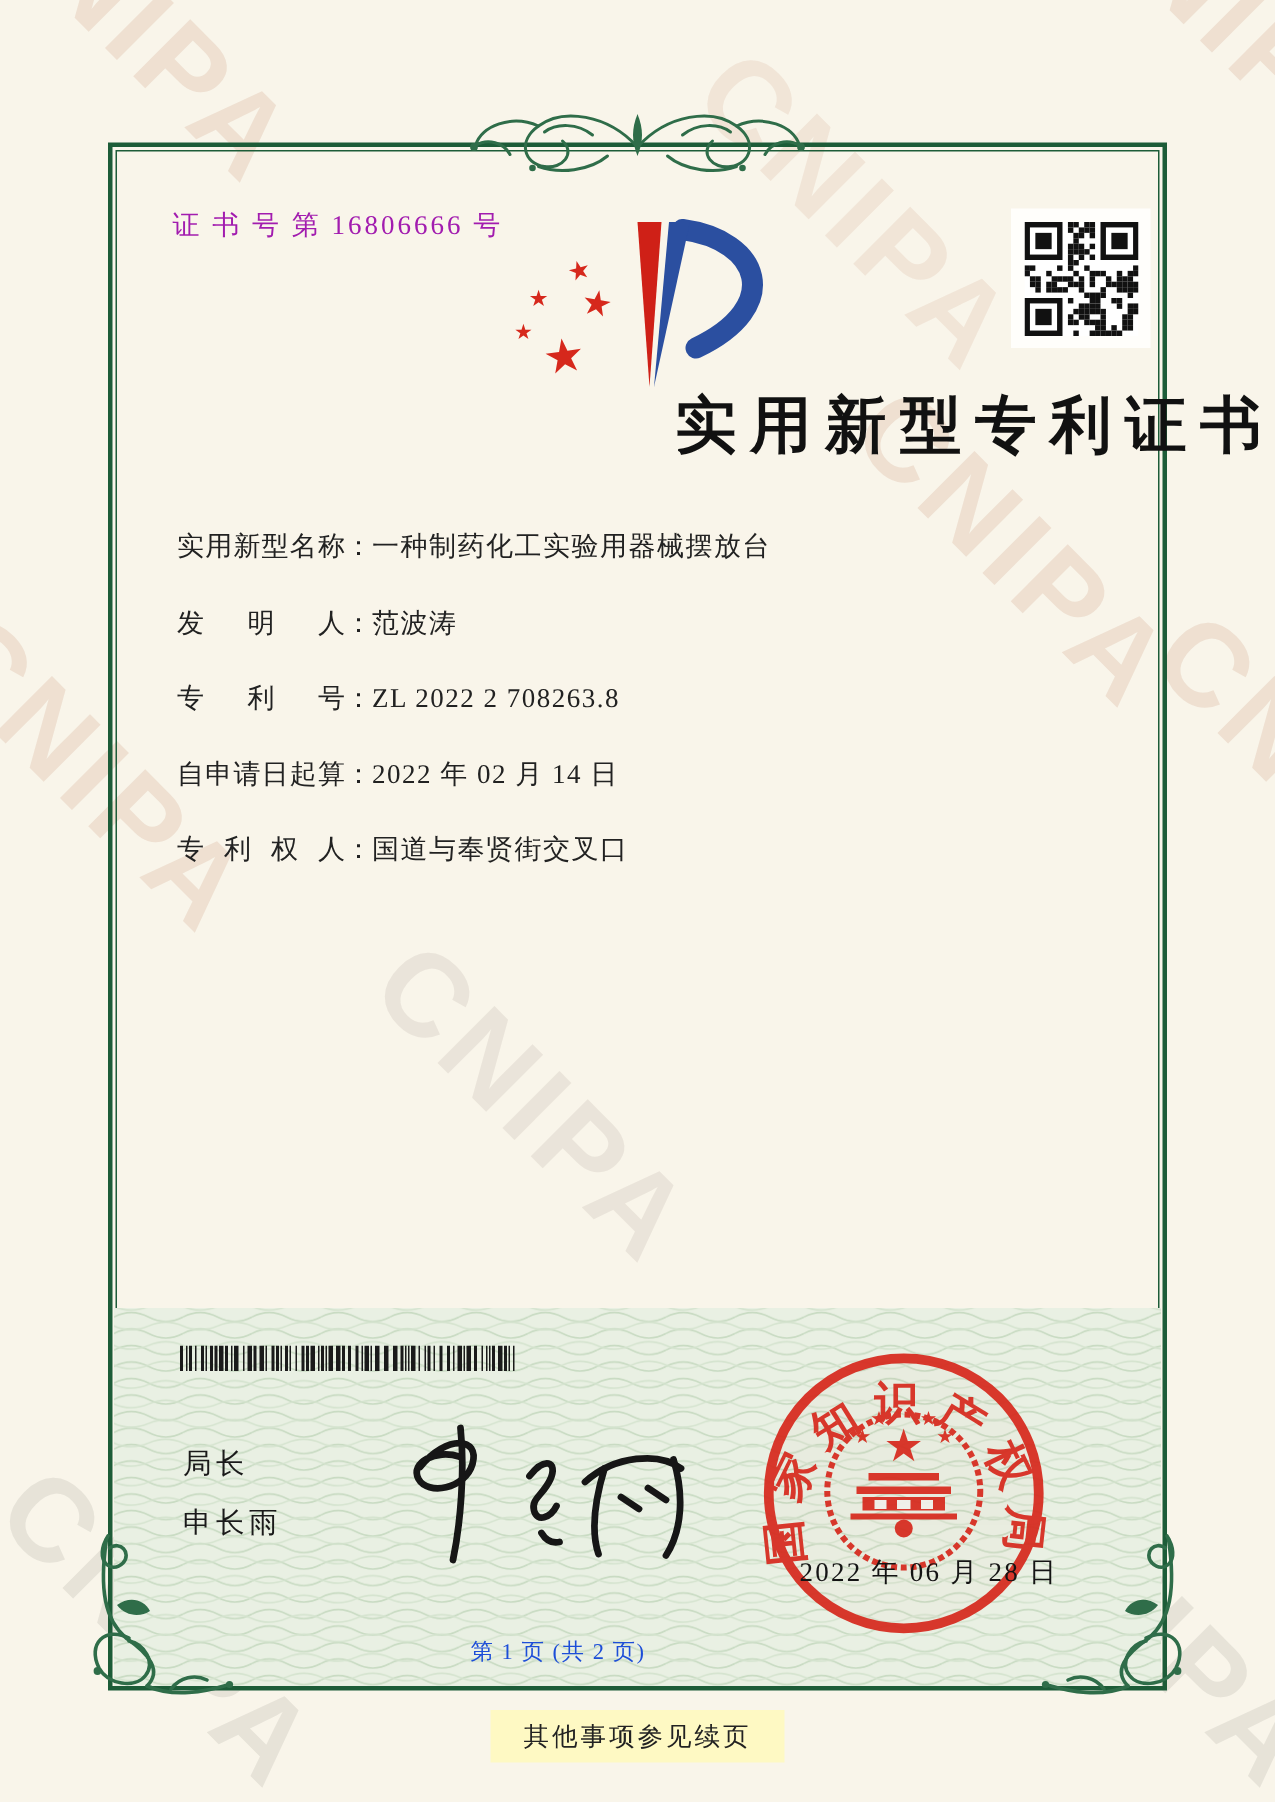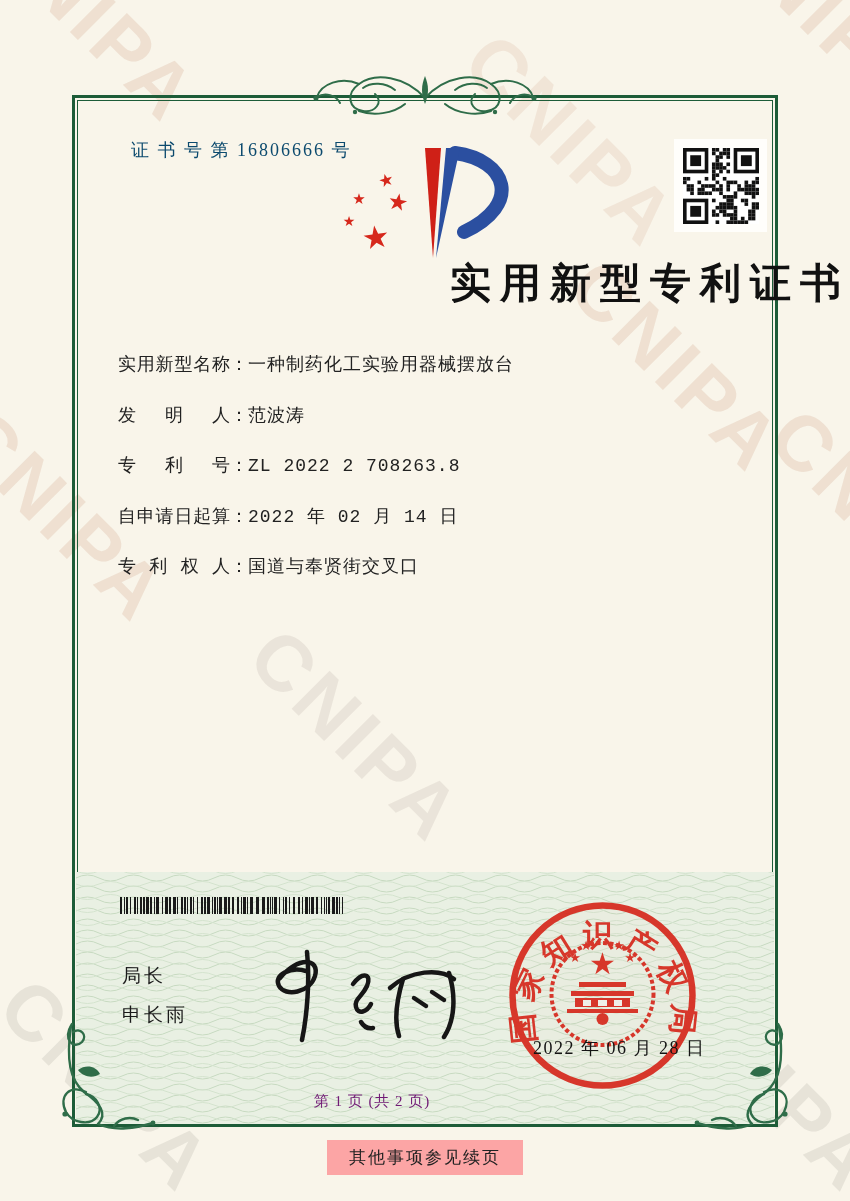--- a/index.html
+++ b/index.html
@@ -19,32 +19,32 @@
                  border:1px solid #1d5c38; }
 
   
   .band { position:absolute; left:76px; top:872px; width:698px; height:252px; z-index:2; }
 
   .ornament-top { position:absolute; left:295px; top:64px; width:260px; height:64px; z-index:3; }
   .corner { position:absolute; width:100px; height:112px; z-index:4; }
   .corner.left { left:56px; top:1022px; }
   .corner.right { right:56px; top:1022px; transform:scaleX(-1); }
 
-  .cert-no { position:absolute; left:131px; top:138px; font-size:18px; color:#0c4a6e;
+  .cert-no { position:absolute; left:115px; top:138px; font-size:18px; color:#a21caf;
              letter-spacing:2px; z-index:5; }
 
   .qr-patch { position:absolute; left:674px; top:139px; width:93px; height:93px;
               background:#fffefb; z-index:5; display:flex; align-items:center; justify-content:center; }
 
   .logo { position:absolute; left:337px; top:146px; width:190px; height:114px; z-index:5; }
 
   .title { position:absolute; left:0; top:256px; width:850px; text-align:right;
            font-size:41px; font-weight:bold; color:#111; letter-spacing:9px; z-index:5; }
 
-  .fields { position:absolute; left:118px; top:352px; width:620px; z-index:5;font-family:Liberation Mono, monospace; }
+  .fields { position:absolute; left:118px; top:352px; width:620px; z-index:5; }
   .frow { position:relative; height:50.5px; font-size:18px; color:#222; white-space:nowrap; }
   .flabel { display:inline-block; width:112px; text-align:justify; text-align-last:justify; }
   .fcolon { display:inline-block; }
   .fvalue { letter-spacing:1px; }
   .frow .second { position:absolute; left:332px; top:0; }
 
   .bodytext { position:absolute; left:112px; top:700px; width:640px; z-index:5; }
   .bodytext p { font-size:17px; line-height:1.92; color:#222; text-align:justify;
                 text-indent:2em; letter-spacing:.5px; }
 
@@ -52,24 +52,24 @@
 
   .director { position:absolute; left:122px; top:963px; z-index:6; font-size:19px; color:#1a1a1a; }
   .director div { margin-bottom:13px; letter-spacing:3px; }
   .sig { position:absolute; left:252px; top:942px; width:215px; height:105px; z-index:6; }
 
   .seal { position:absolute; left:505px; top:898px; width:195px; height:195px; z-index:7; }
   .seal-date { position:absolute; left:533px; top:1036px; font-size:18px; color:#141414;
                letter-spacing:1.5px; z-index:8; }
 
   .pagenum { position:absolute; left:0; top:1092px; width:744px; text-align:center;
-             font-size:15px; color:#701a75; z-index:6; letter-spacing:1px; }
+             font-size:15px; color:#1d4ed8; z-index:6; letter-spacing:1px; }
 
   .footnote-wrap { position:absolute; left:0; top:1140px; width:850px; text-align:center; z-index:6; }
-  .footnote { display:inline-block; background:#fca5a5; padding:6px 22px; font-size:17px;
+  .footnote { display:inline-block; background:#fef9c3; padding:6px 22px; font-size:17px;
               color:#222; letter-spacing:2px; }
 </style>
 </head>
 <body>
 
 <div id="page">
 
   <div class="wm" style="left:-40px;top:-30px;">CNIPA</div>
   <div class="wm" style="left:690px;top:-35px;">CNIPA</div>
   <div class="wm" style="left:440px;top:95px;color:rgba(214,174,152,.22);">CNIPA</div>

